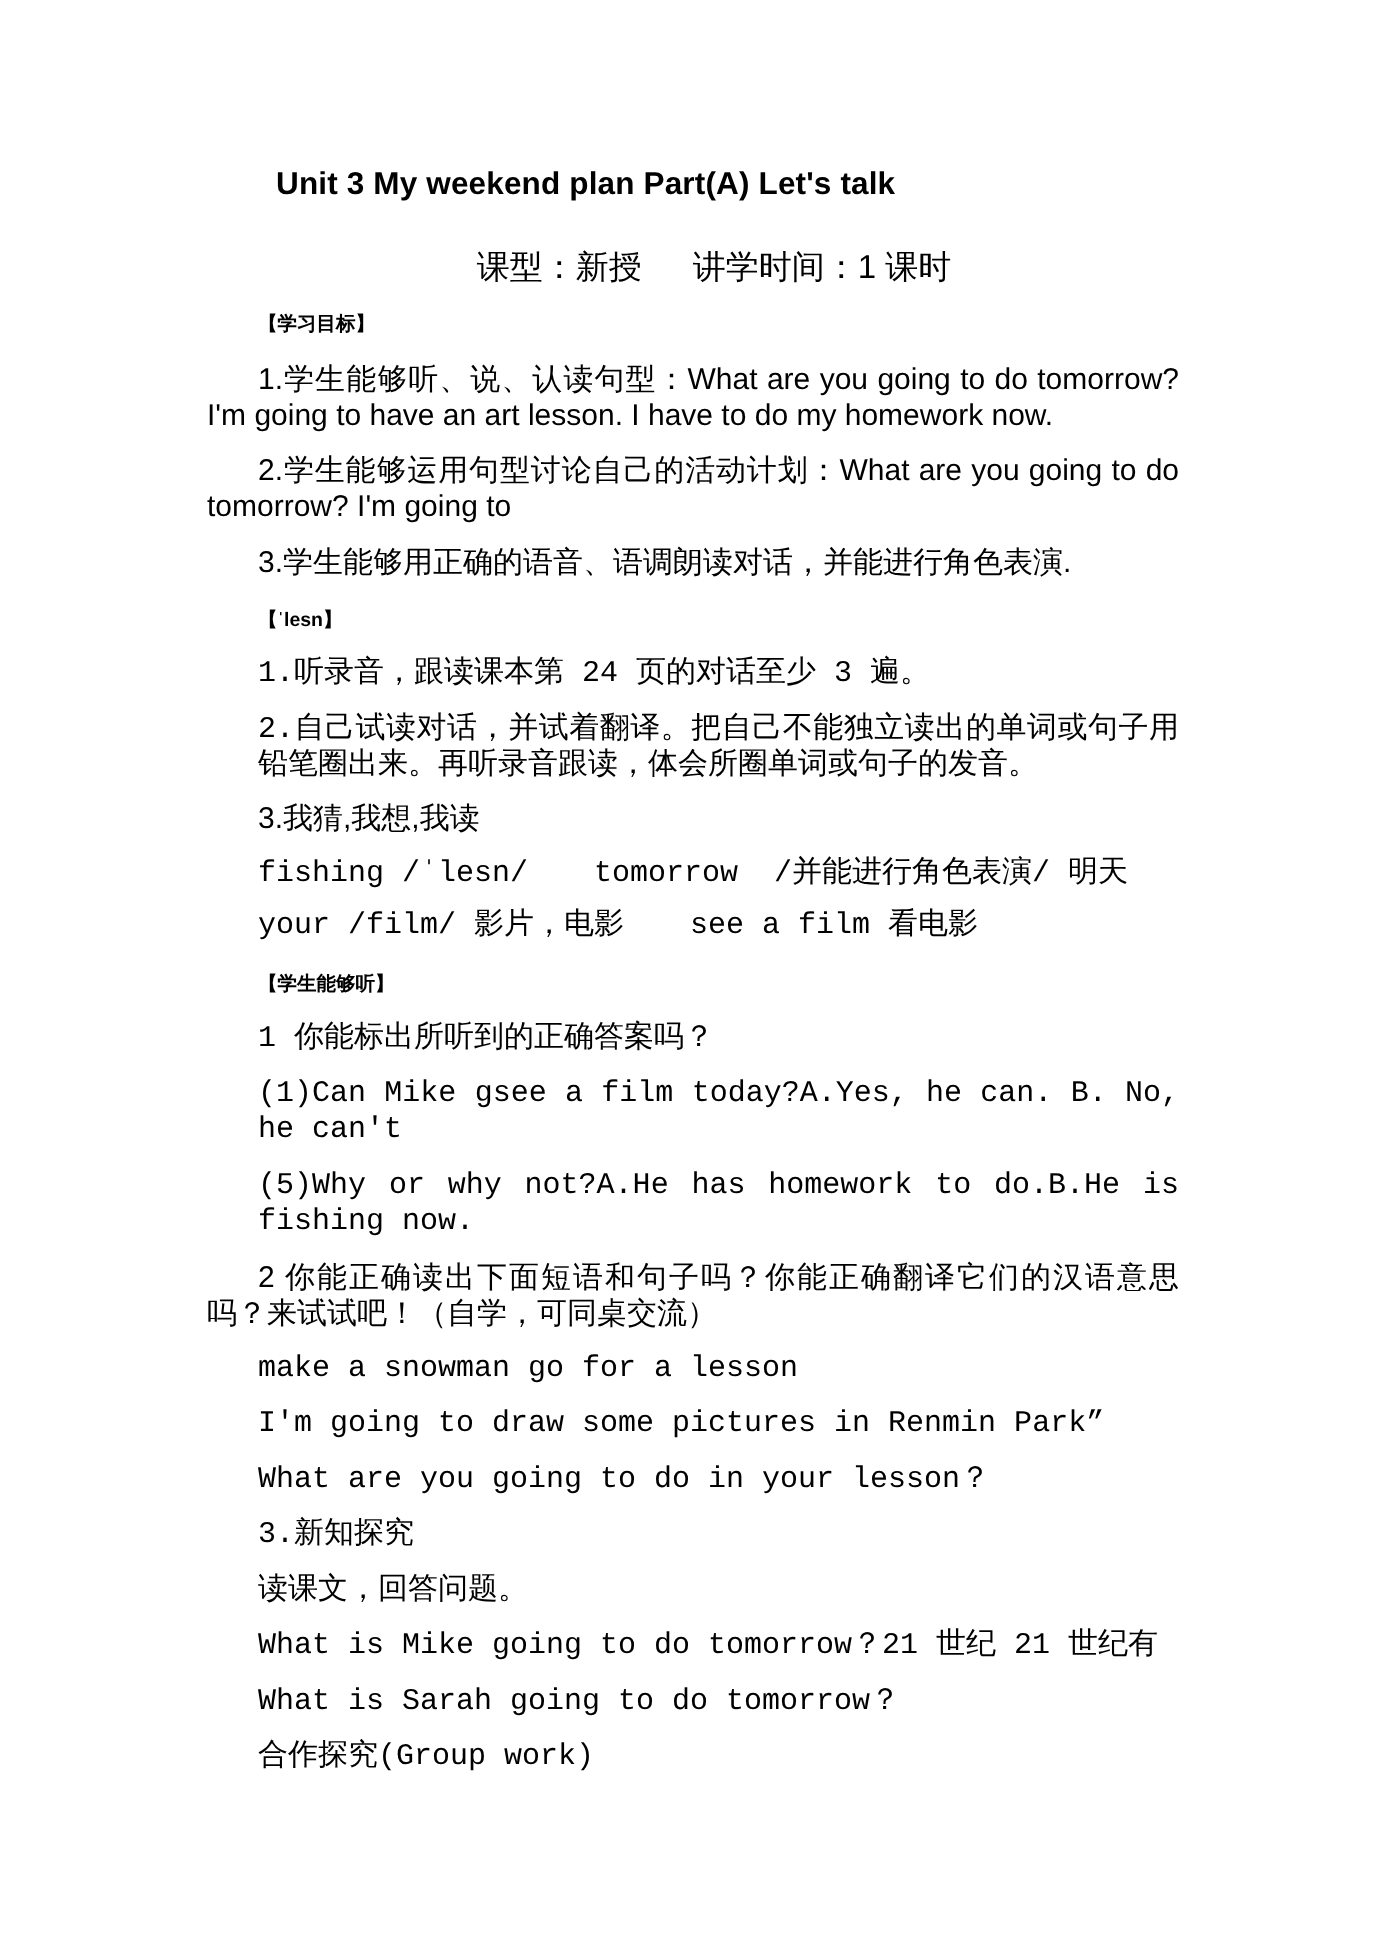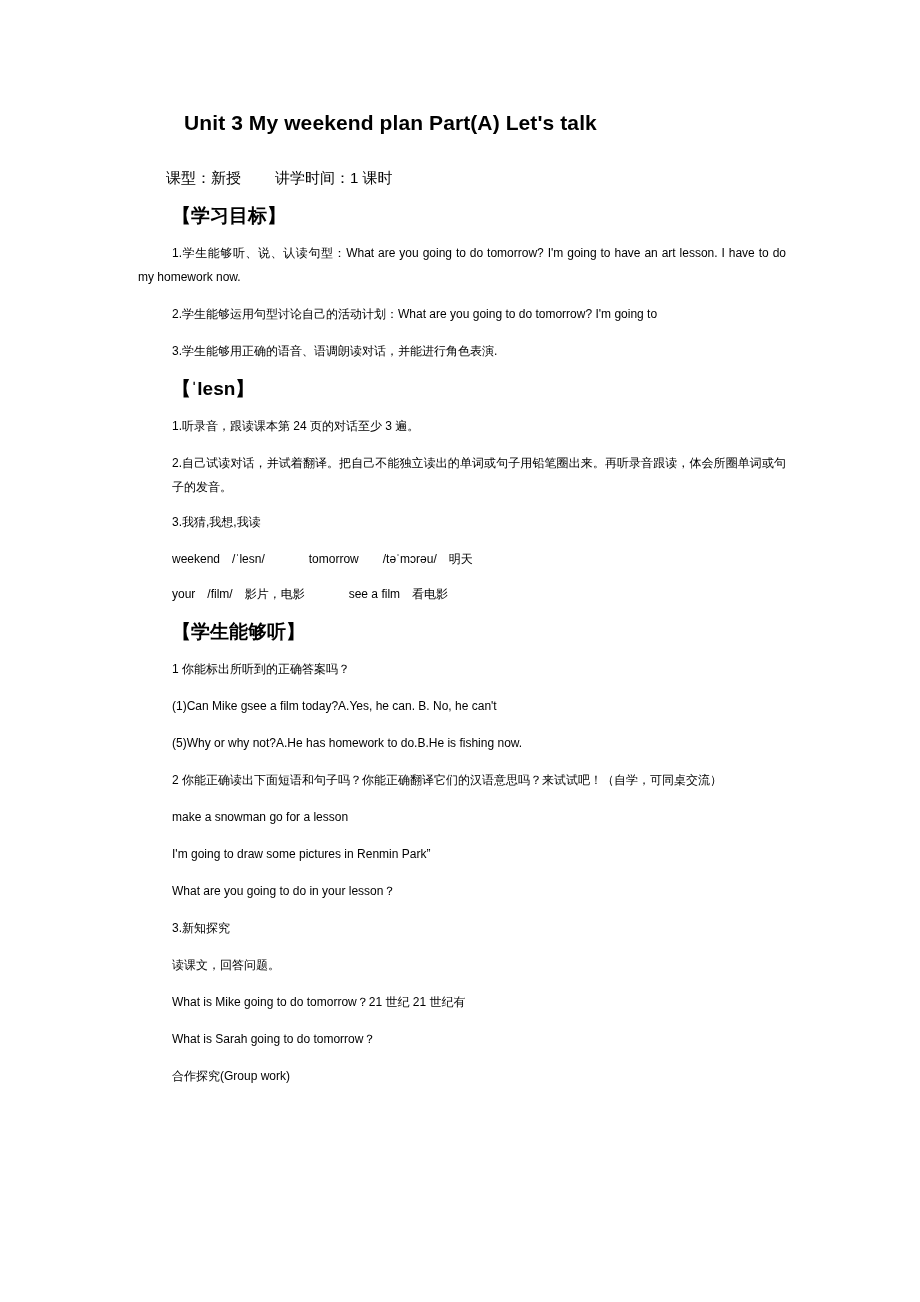--- a/index.html
+++ b/index.html
@@ -34,54 +34,55 @@
     font-size: 21px;
     font-weight: bold;
     letter-spacing: 0.1px;
     line-height: 30px;
     margin: 0 0 0 46px;
     white-space: nowrap;
   }
 
   
   .subtitle {
-    font-size: 15px;
+    font-size: 22px;
     line-height: 24px;
     margin: 28px 0 0 0;
-    text-align: left;
+    text-align: center;
     padding-left: 28px;
     white-space: nowrap;
   }
   .subtitle .gap {
     display: inline-block;
     width: 34px;
   }
 
   
   .section-head {
-    font-size: 19px;
+    font-size: 13px;
     font-weight: bold;
     line-height: 24px;
     margin: 14px 0 0 34px;
   }
 
   
   .para {
-    font-size: 12px;
+    font-size: 20px;
     line-height: 24px;
     margin: 13px 0 0 0;
     text-align: justify;
     text-justify: inter-ideograph;
   }
   .para.indent {
     text-indent: 34px;
   }
   .para.hang {
     margin-left: 34px;
     text-indent: 0;
+    font-family: Liberation Mono, monospace;
   }
   .para.nowrapline {
     white-space: nowrap;
   }
   .tight {
     margin-top: 11px;
   }
   .sp-wide {
     display: inline-block;
     width: 44px;
@@ -116,21 +117,21 @@
     <p class="para indent">3.学生能够用正确的语音、语调朗读对话，并能进行角色表演.</p>
 
     <div class="section-head">【ˈlesn】</div>
 
     <p class="para hang">1.听录音，跟读课本第 24 页的对话至少 3 遍。</p>
 
     <p class="para hang">2.自己试读对话，并试着翻译。把自己不能独立读出的单词或句子用铅笔圈出来。再听录音跟读，体会所圈单词或句子的发音。</p>
 
     <p class="para indent tight">3.我猜,我想,我读</p>
 
-    <p class="para hang nowrapline"><span>weekend</span><span class="sp-sm"></span><span>/ˈlesn/</span><span class="sp-wide"></span><span>tomorrow</span><span class="sp-med"></span><span>/təˈmɔrəu/</span><span class="sp-sm"></span><span>明天</span></p>
+    <p class="para hang nowrapline"><span>fishing</span><span class="sp-sm"></span><span>/ˈlesn/</span><span class="sp-wide"></span><span>tomorrow</span><span class="sp-med"></span><span>/并能进行角色表演/</span><span class="sp-sm"></span><span>明天</span></p>
 
     <p class="para hang nowrapline tight"><span>your</span><span class="sp-sm"></span><span>/film/</span><span class="sp-sm"></span><span>影片，电影</span><span class="sp-wide"></span><span>see a film</span><span class="sp-sm"></span><span>看电影</span></p>
 
     <div class="section-head">【学生能够听】</div>
 
     <p class="para hang">1 你能标出所听到的正确答案吗？</p>
 
     <p class="para hang">(1)Can Mike gsee a film today?A.Yes, he can. B. No, he can't</p>
 
     <p class="para hang">(5)Why or why not?A.He has homework to do.B.He is fishing now.</p>

